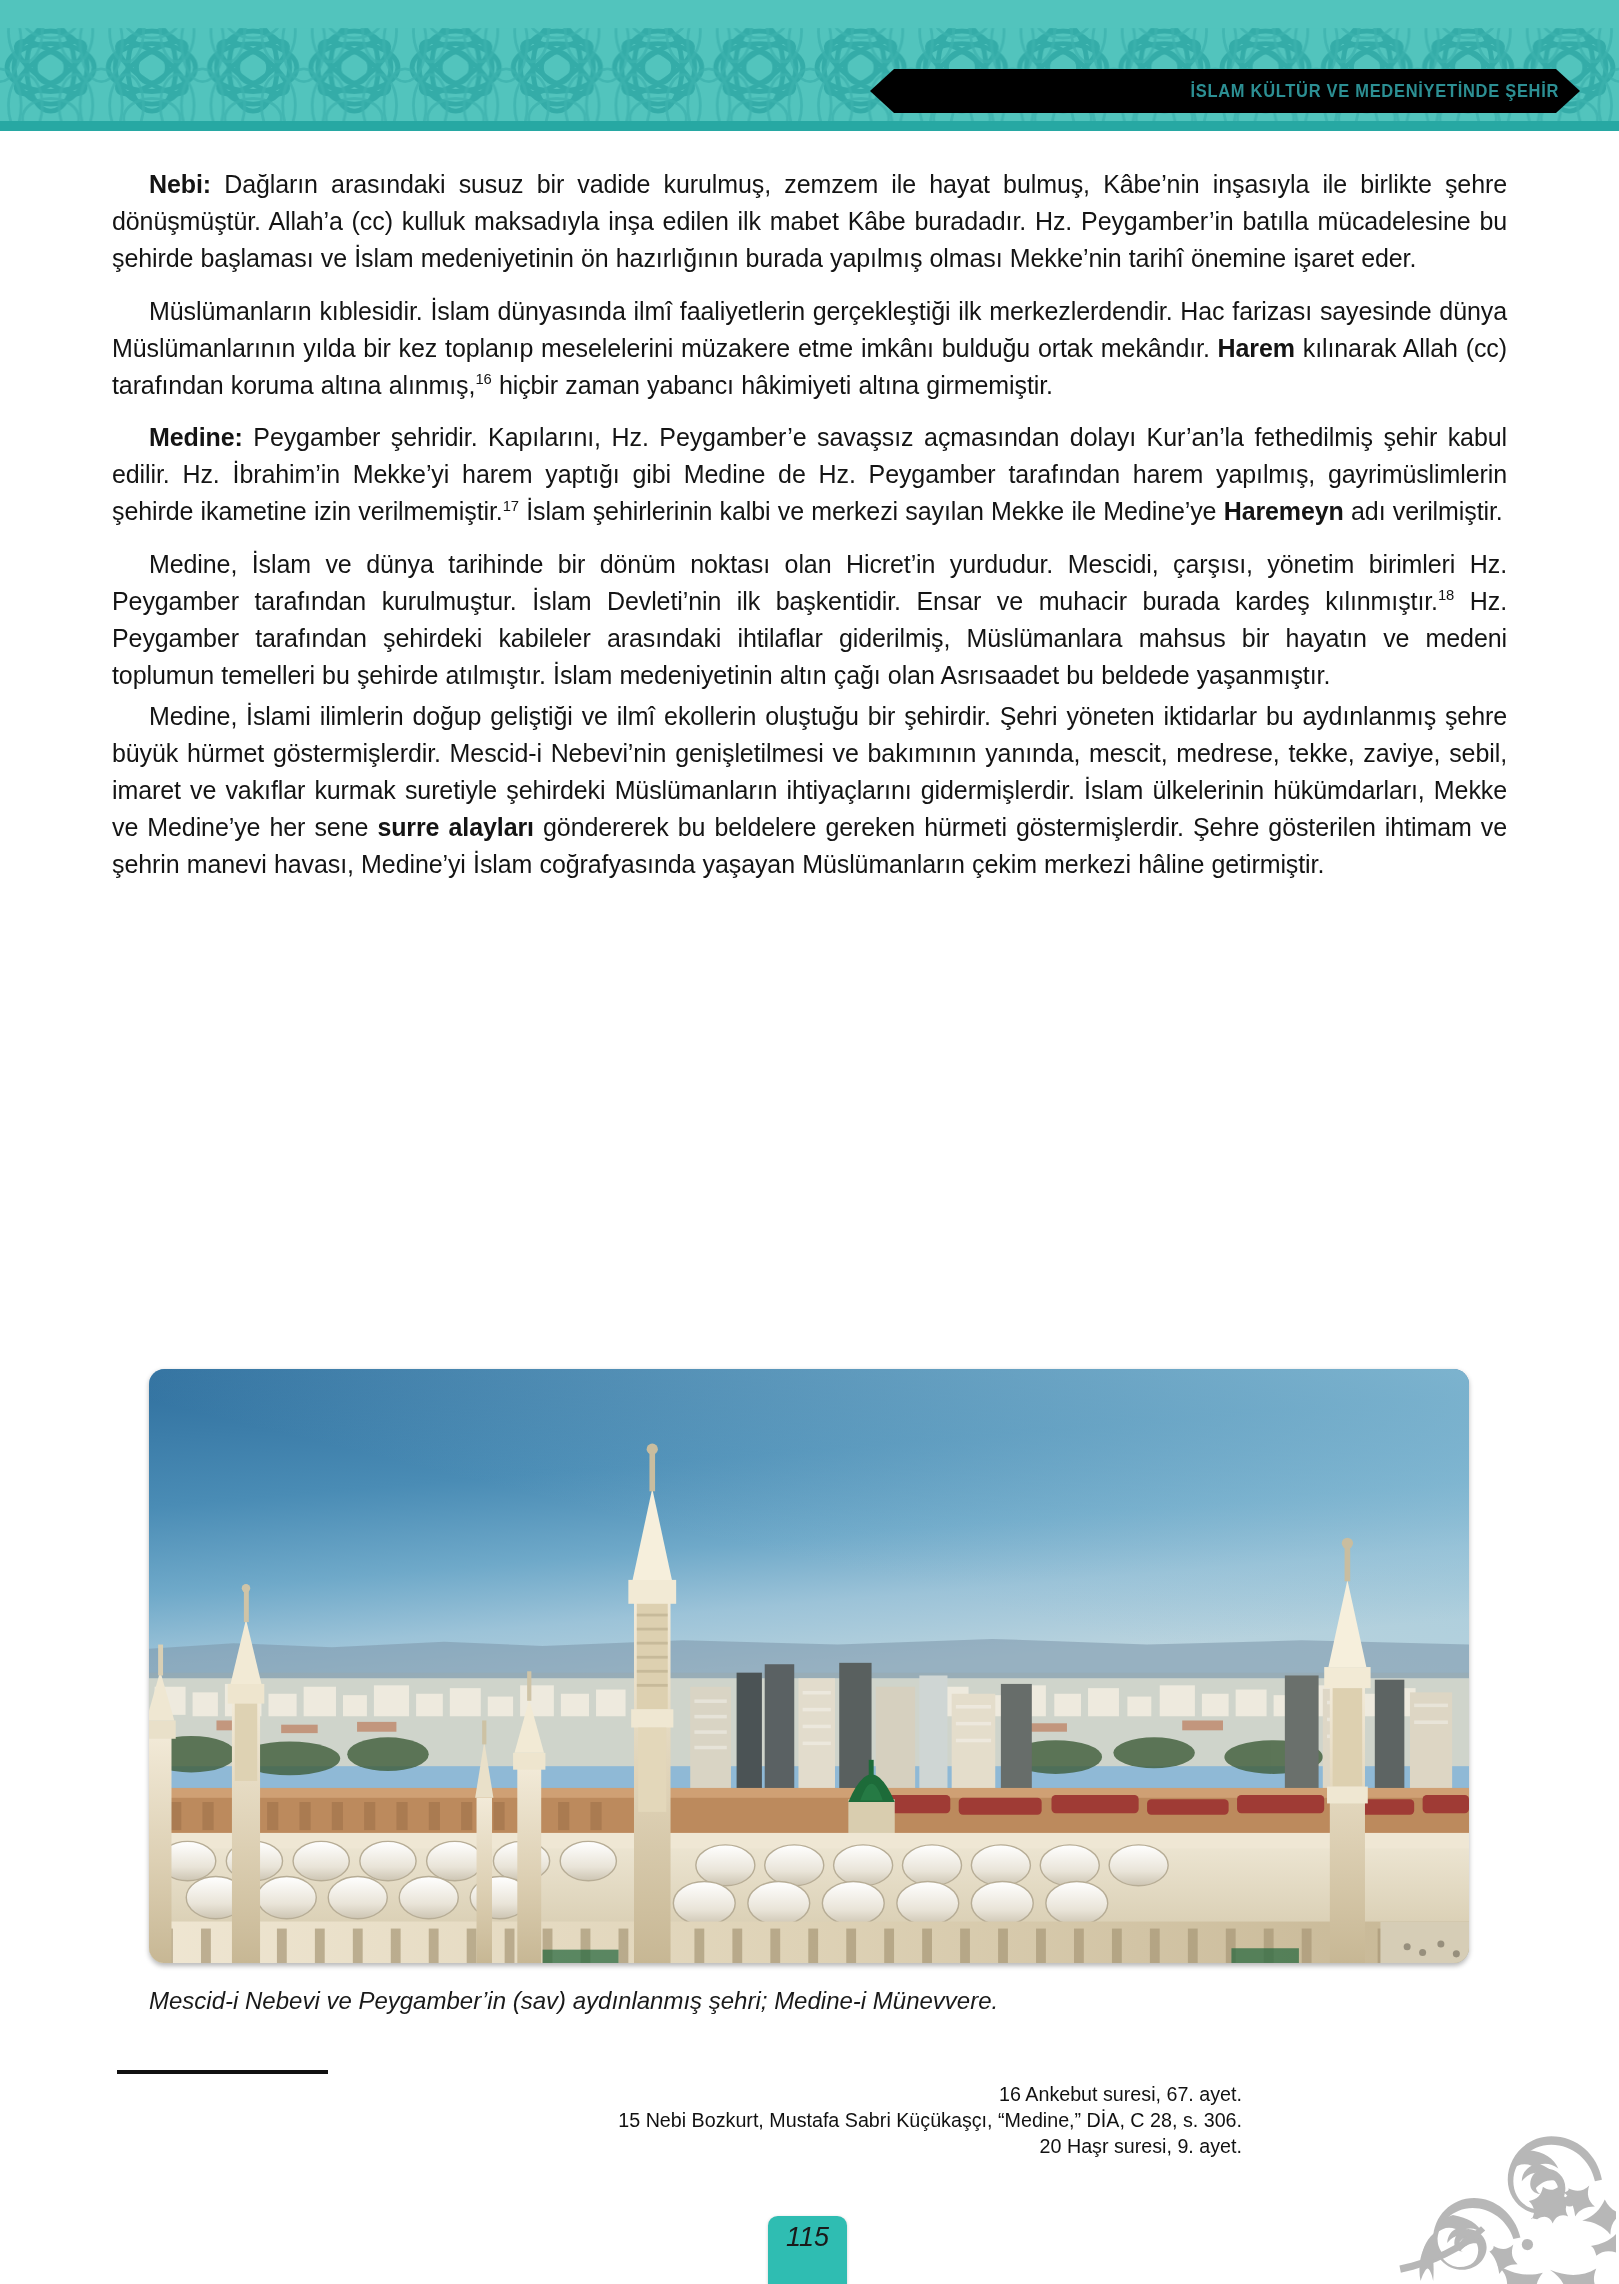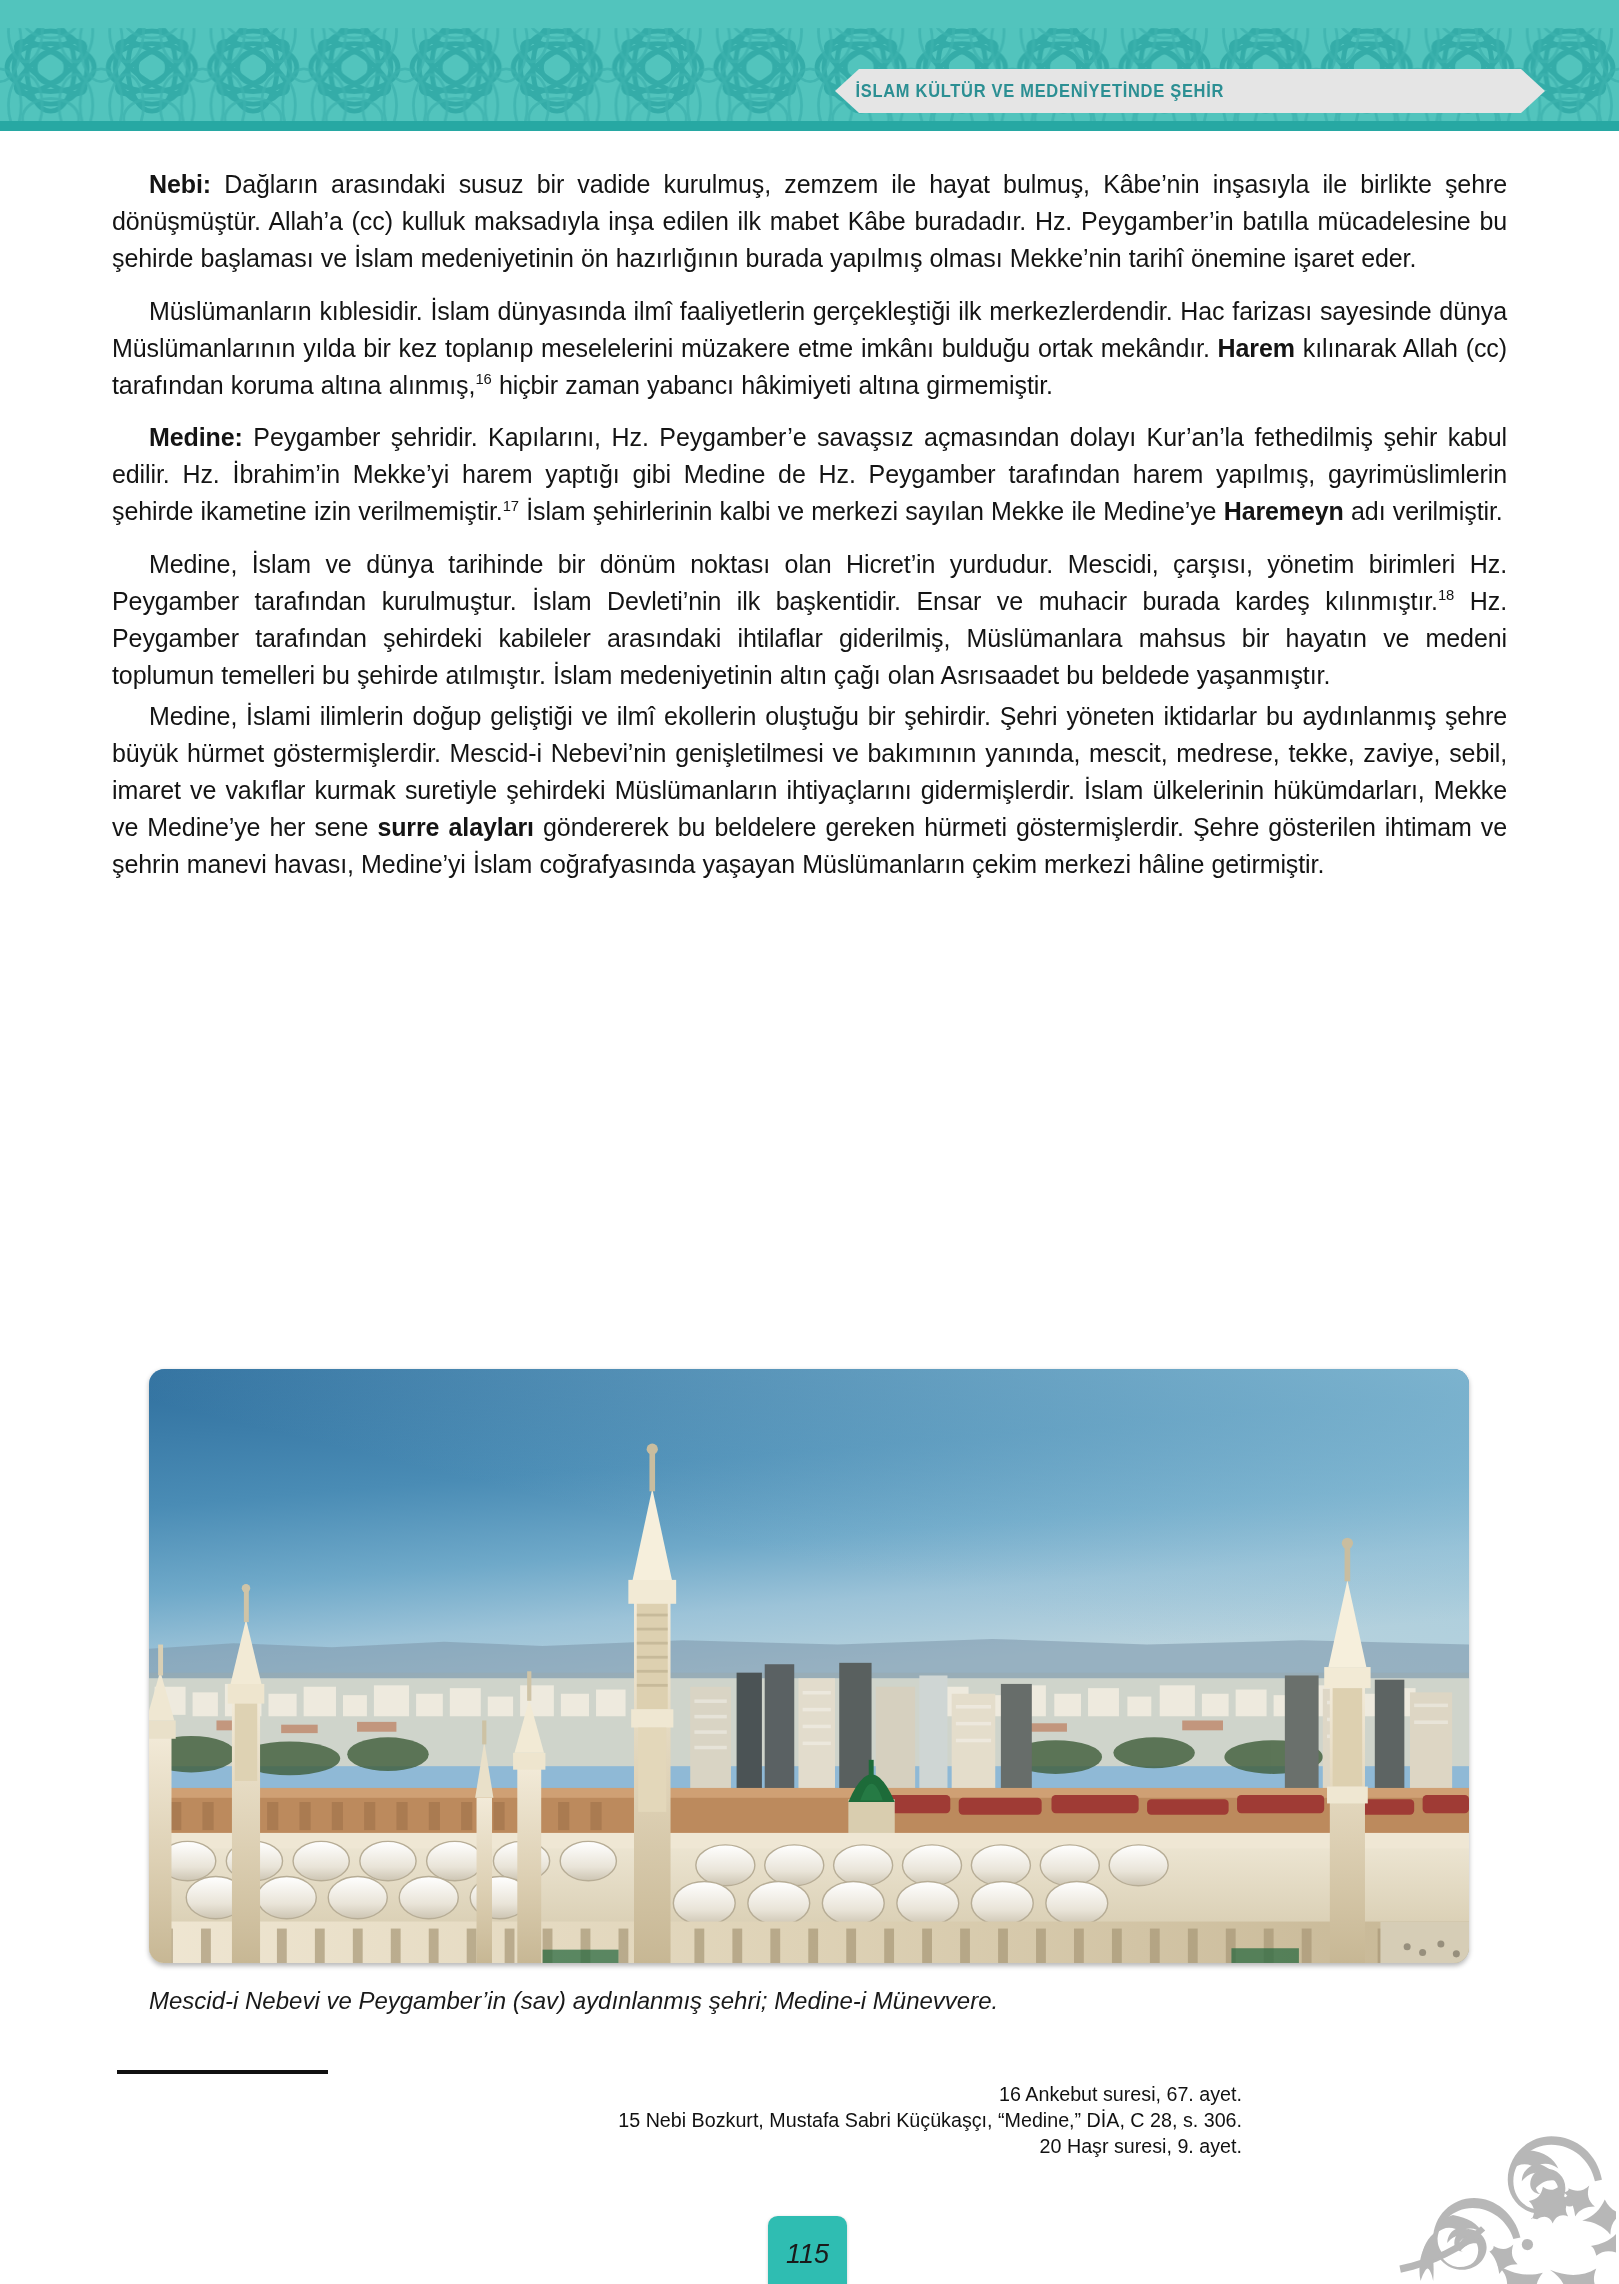--- a/index.html
+++ b/index.html
@@ -59,29 +59,29 @@
     letter-spacing: 0.7px;
     z-index: 6;
     text-shadow: 0.7px 0.7px 1.4px rgba(0,0,0,0.25);
   }
   .unit-title .roman { font-size: 35px; }
   .unit-title .word  { font-size: 28px; }
 
   .unit-ribbon {
     position: absolute;
     top: 69px;
-    left: 835px;
+    left: 870px;
     width: 710px;
     height: 44px;
-    background: #e5e5e5;
+    background: #000000;
     z-index: 5;
     clip-path: polygon(24px 0, 686px 0, 710px 22px, 686px 44px, 24px 44px, 0 22px);
     display: flex;
     align-items: center;
-    justify-content: flex-start;
+    justify-content: flex-end;
   }
   .unit-ribbon-text {
     color: #2c8f93;
     font-family: "Liberation Sans Narrow", "Liberation Sans", sans-serif;
     font-size: 18.3px;
     font-weight: bold;
     letter-spacing: 0.8px;
     transform: scaleX(0.9);
     white-space: nowrap;
   }
@@ -170,21 +170,21 @@
     height: 68px;
     background: #2fbdb2;
     border-radius: 9.8px 9.8px 0 0;
     color: #1a1a1a;
     font-size: 27px;
     font-style: italic;
     font-weight: 500;
     display: flex;
     align-items: flex-start;
     justify-content: center;
-    padding-top: 23px;
+    padding-top: 6px;
     box-sizing: border-box;
     box-shadow: 0 1.4px 3.5px rgba(0,0,0,0.2);
   }
 
   
   .ornament {
     position: absolute;
     right: 4.2px;
     bottom: 0px;
     width: 225px;

